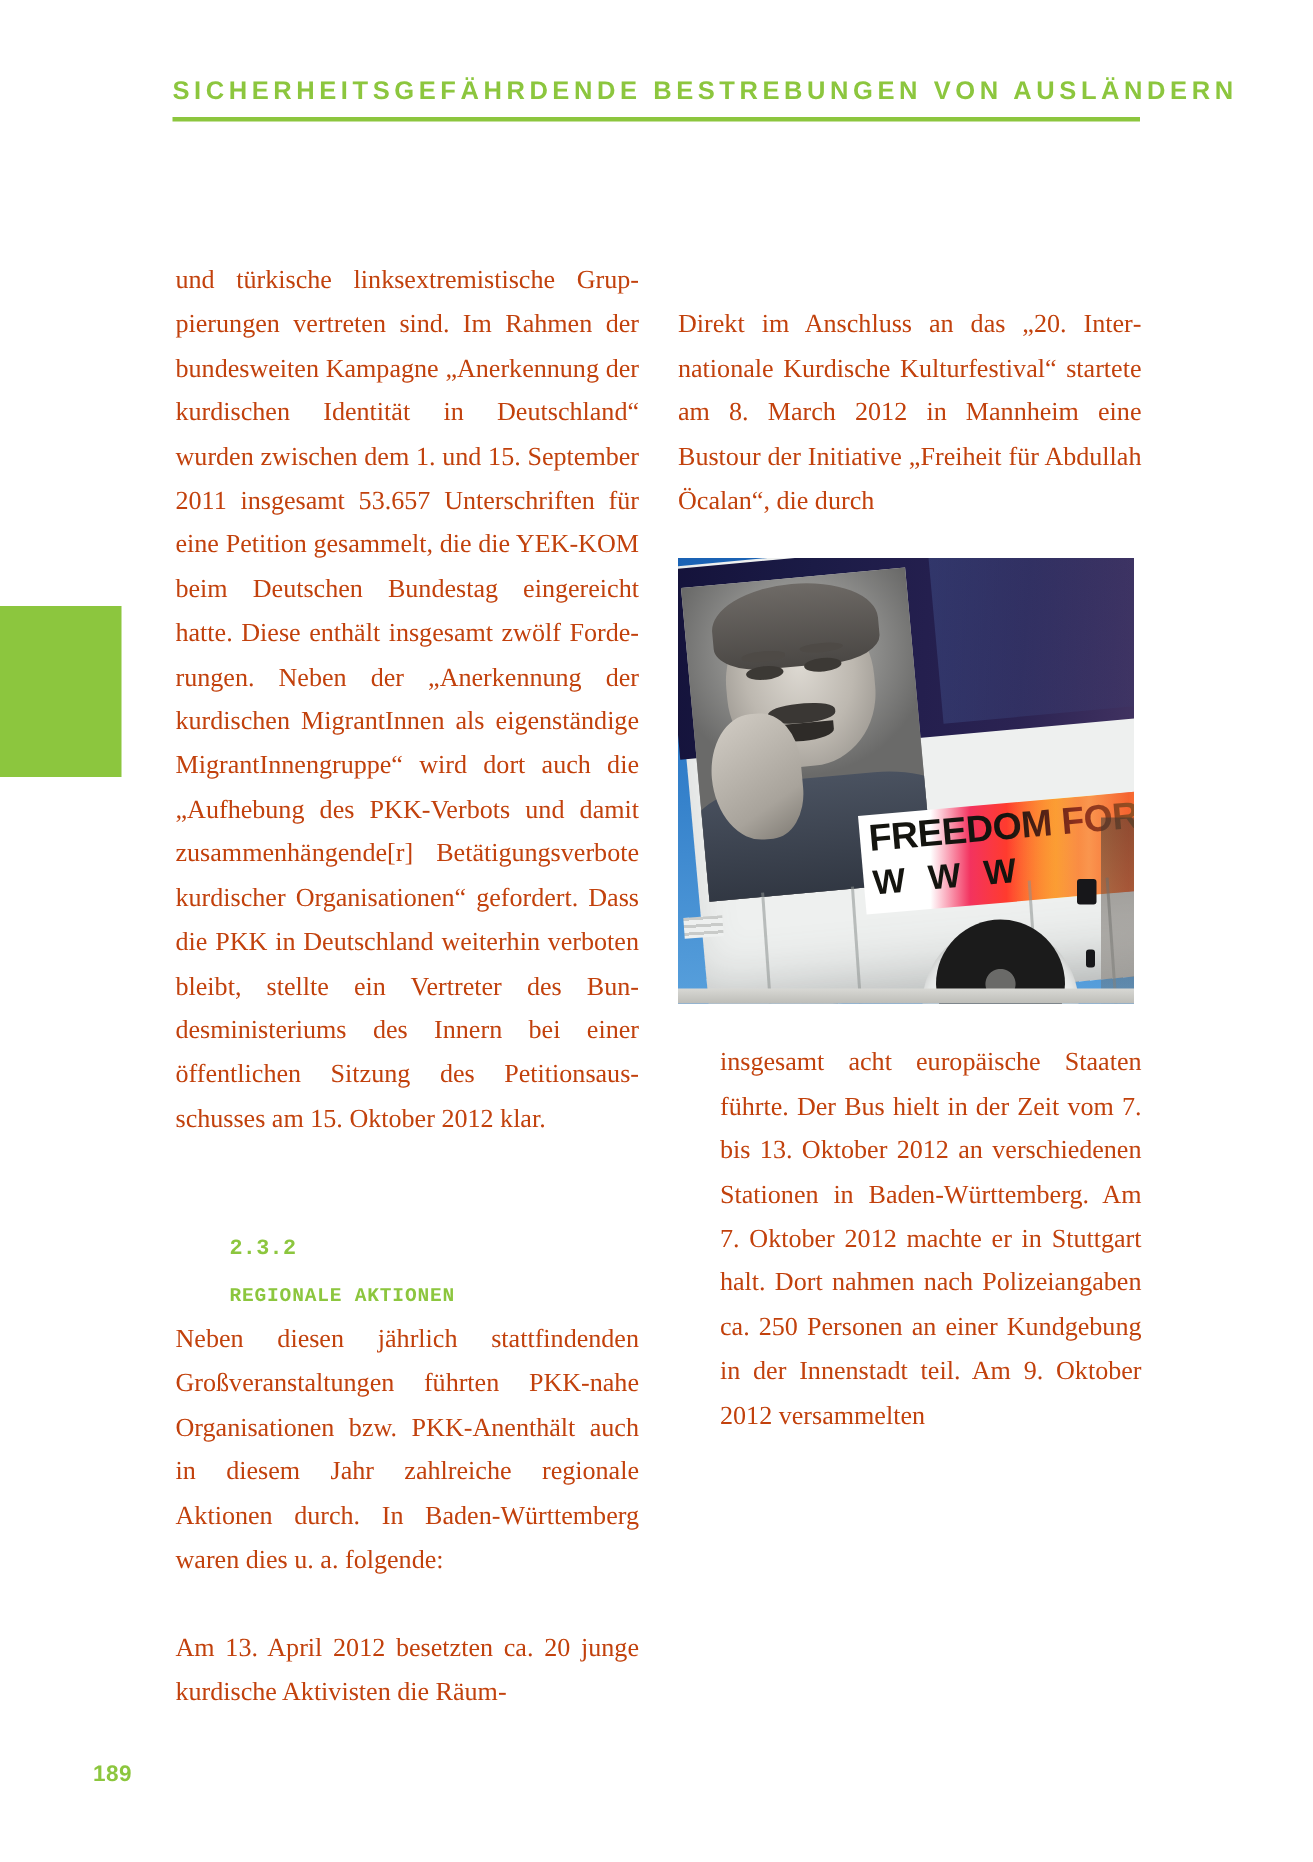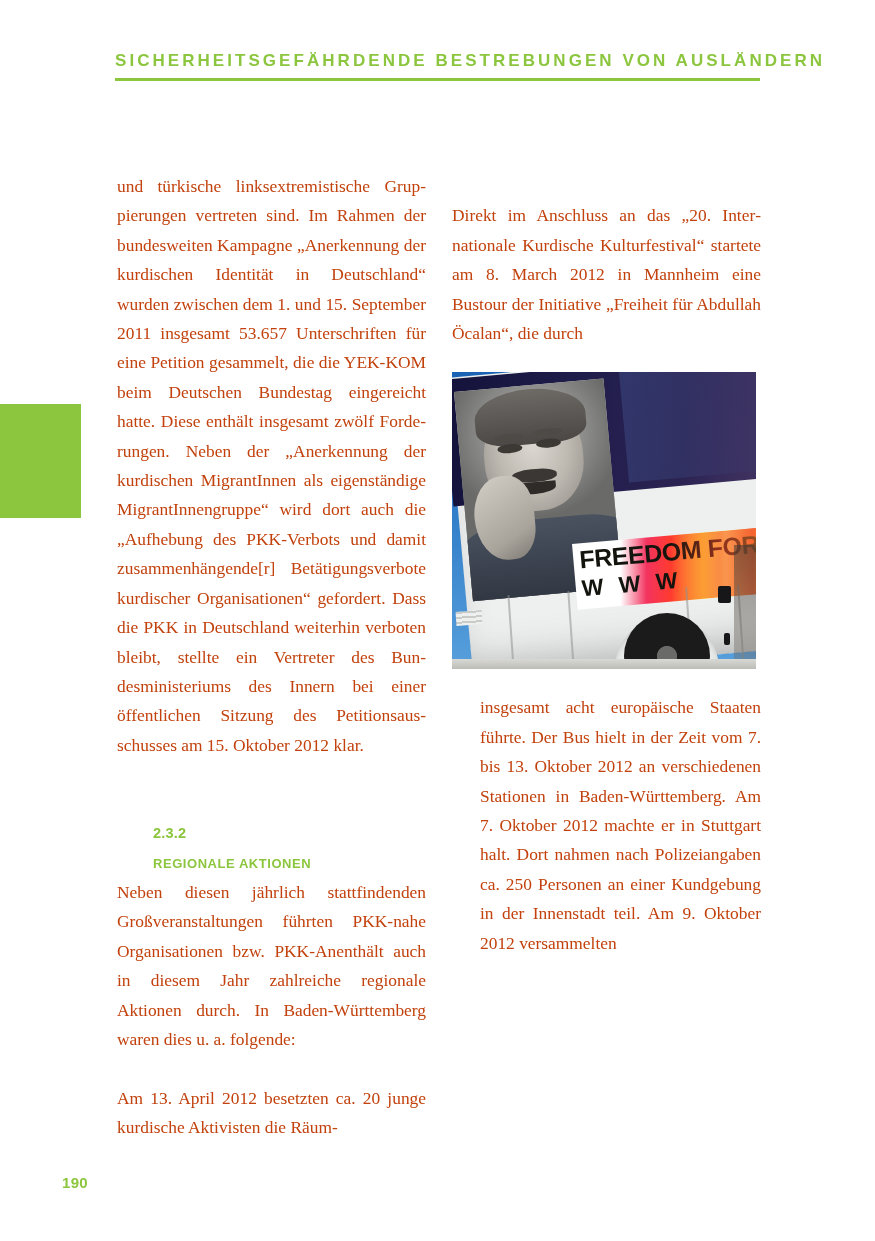--- a/index.html
+++ b/index.html
@@ -83,21 +83,21 @@
   }
   .col p.gap-before { margin-top: 29.4px; }
 
   
   .section-head {
     margin-top: 59px;
     padding-left: 36px;
   }
   .section-num,
   .section-title {
-    font-family: Liberation Sans, sans-serif;
+    font-family: Liberation Mono, monospace;
     font-weight: bold;
     color: #8cc63e;
     line-height: 29.4px;
   }
   .section-num   { font-size: 14.5px; letter-spacing: 0.2px; }
   .section-title { font-size: 13px; letter-spacing: 0.55px; }
 
   
   .photo {
     position: relative;
@@ -286,21 +286,21 @@
 </head>
 <body>
 
 <div class="running-head">
   <div class="running-head-text">SICHERHEITSGEFÄHRDENDE BESTREBUNGEN VON AUSLÄNDERN</div>
 </div>
 <div class="running-head-rule"></div>
 
 <div class="margin-tab"></div>
 
-<div class="folio">190</div>
+<div class="folio">189</div>
 
 <div class="col col-left">
 
   <p>und türkische linksextremistische Grup­pierungen vertreten sind. Im Rahmen der bundesweiten Kampagne „Aner­kennung der kurdischen Identität in Deutschland“ wurden zwischen dem 1. und 15. September 2011 insgesamt 53.657 Unterschriften für eine Petition gesammelt, die die YEK-KOM beim Deutschen Bundestag eingereicht hatte. Diese enthält insgesamt zwölf Forde­rungen. Neben der „Anerkennung der kurdischen MigrantInnen als eigen­ständige MigrantInnengruppe“ wird dort auch die „Aufhebung des PKK-Verbots und damit zusammenhängen­de[r] Betätigungsverbote kurdischer Organisationen“ gefordert. Dass die PKK in Deutschland weiterhin verboten bleibt, stellte ein Vertreter des Bun­desministeriums des Innern bei einer öffentlichen Sitzung des Petitionsaus­schusses am 15. Oktober 2012 klar.</p>
 
   <div class="section-head">
     <div class="section-num">2.3.2</div>
     <div class="section-title">REGIONALE AKTIONEN</div>
   </div>
 

